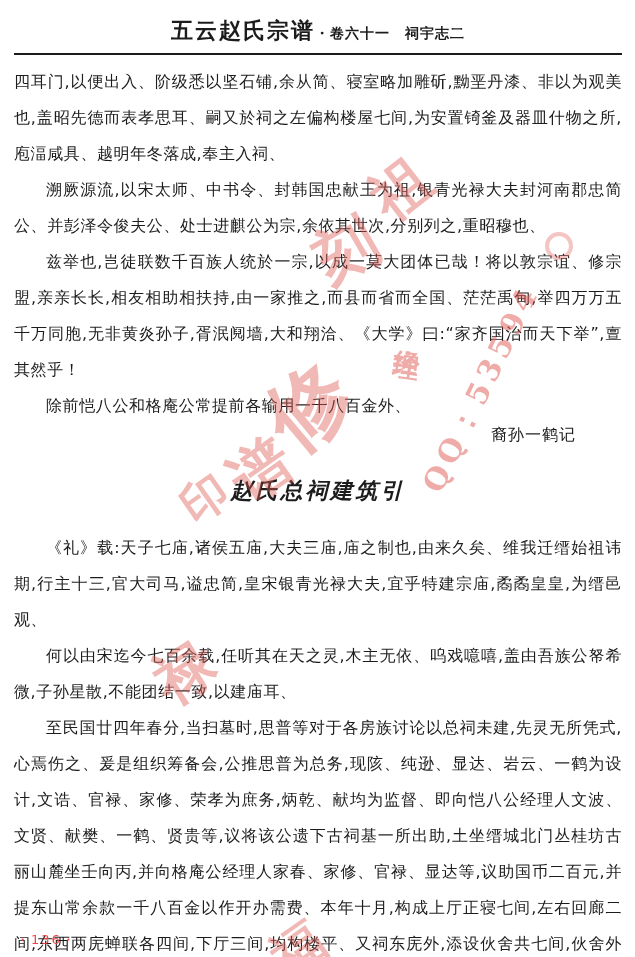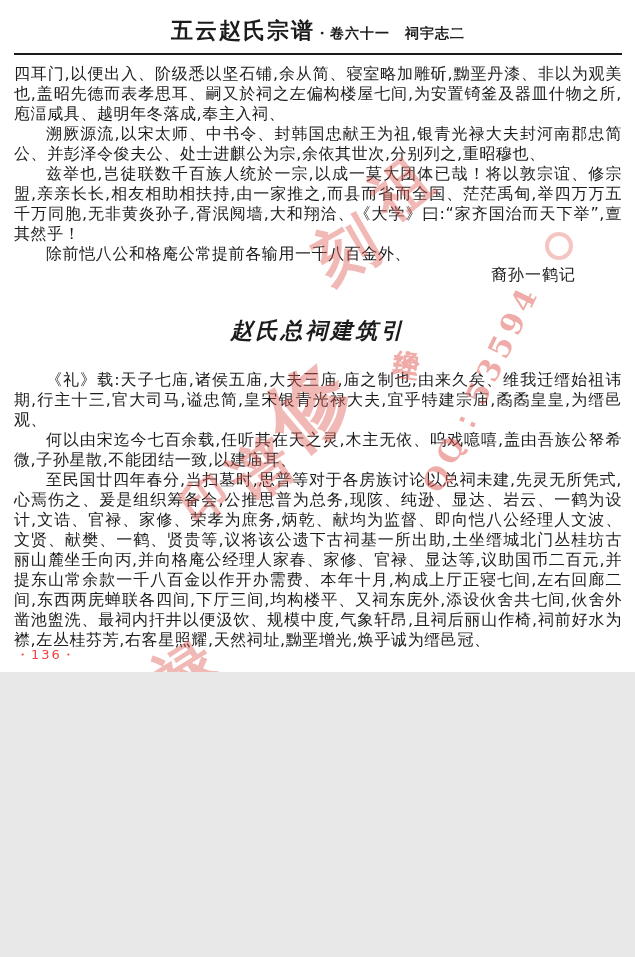--- a/index.html
+++ b/index.html
@@ -1,33 +1,33 @@
 <!DOCTYPE html>
 <html><head>
 <meta charset="utf-8">
 <style>
   html,body{margin:0;padding:0;background:#e8e8e8;}
   .page{
     position:relative;
-    width:635px;height:672px;
+    width:635px;height:957px;
     background:#ffffff;
     margin:0 auto;
     overflow:hidden;
     font-family:"DejaVu Sans",sans-serif;
     color:#1c1c1c;
   }
   .content{padding:12px 13px 0 14px;}
   .title-row{text-align:center;white-space:nowrap;margin-top:4px;}
   .title-main{font-size:22px;font-weight:bold;letter-spacing:2px;}
   .title-sub{font-size:14px;font-weight:600;letter-spacing:1px;}
   .title-rule{border:none;border-top:2px solid #1a1a1a;margin:7px 0 9px 0;}
   .body-text p{
     margin:0;
     font-size:16px;
-    line-height:20px;
+    line-height:36px;
     letter-spacing:0.6px;
     text-align:justify;
   }
   .indent{text-indent:2em;}
   .signature{
     margin:1px 46px 0 0;
     text-align:right;
     font-size:16px;
     letter-spacing:1px;
   }

